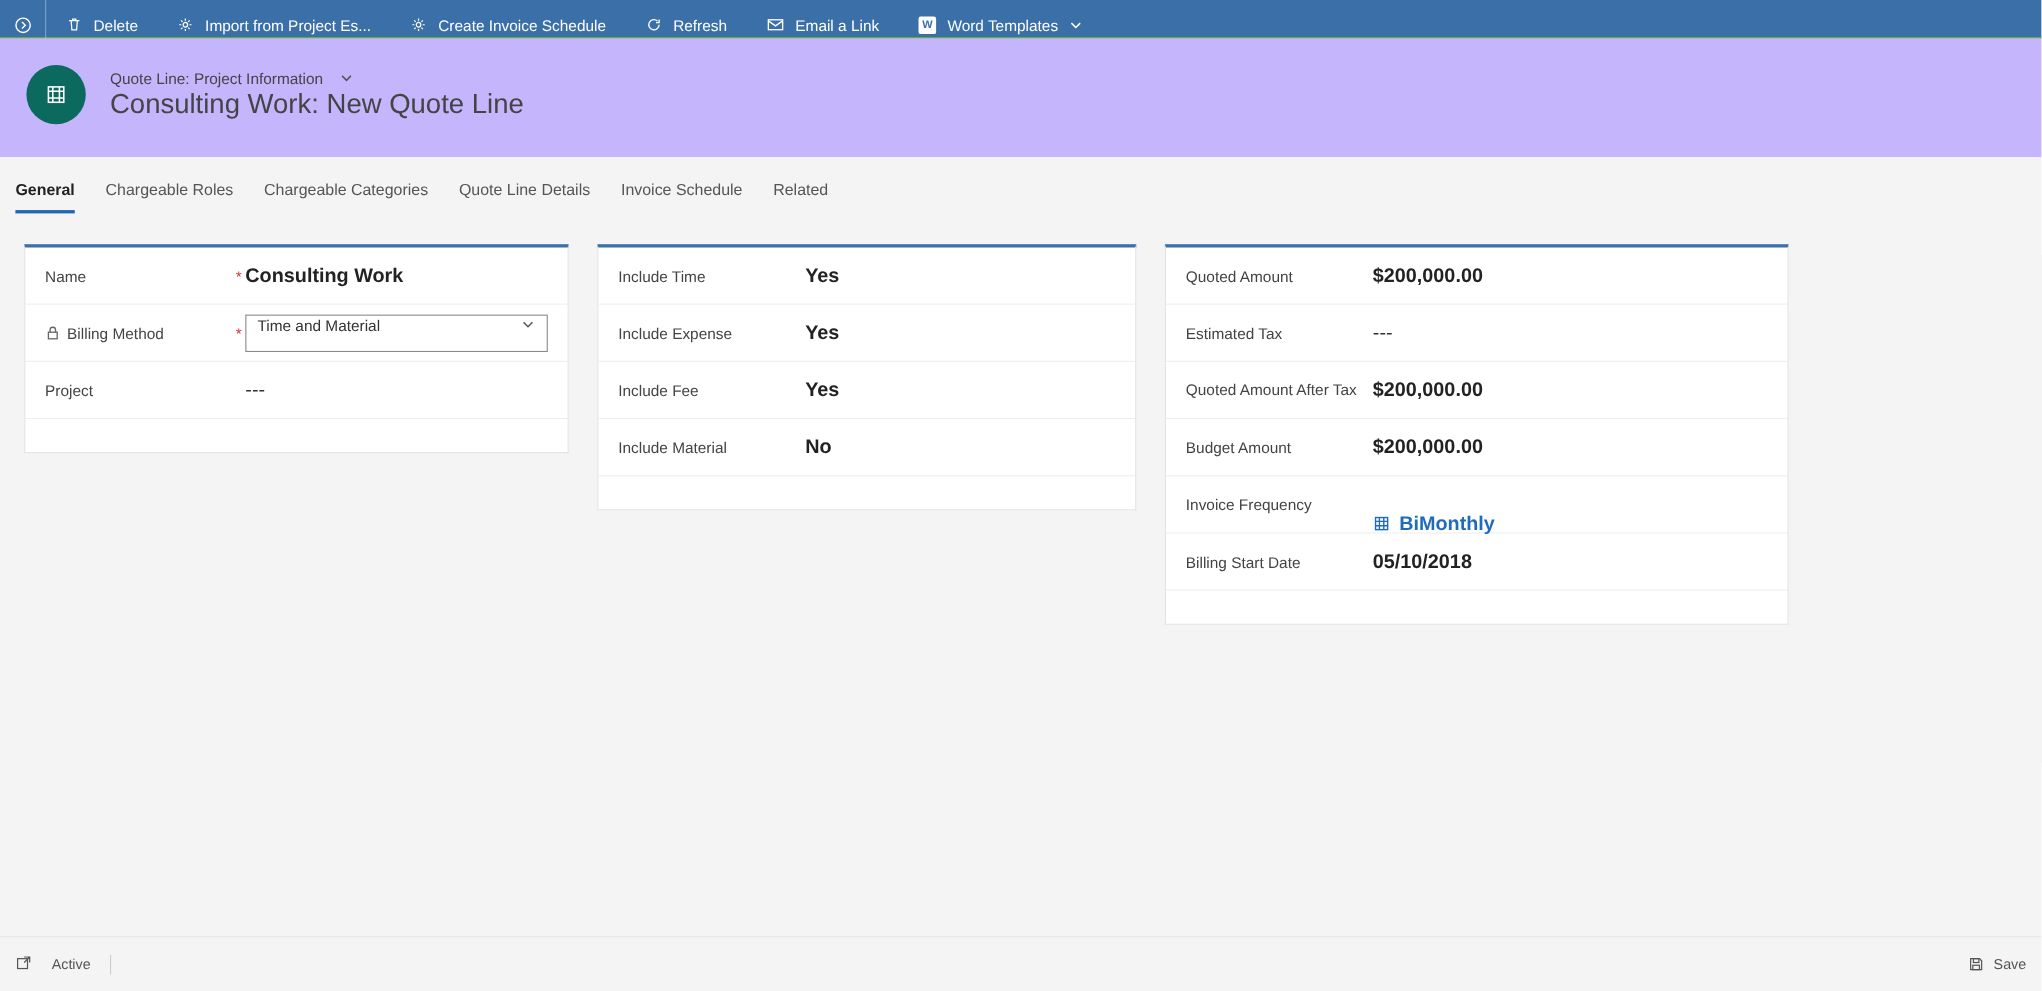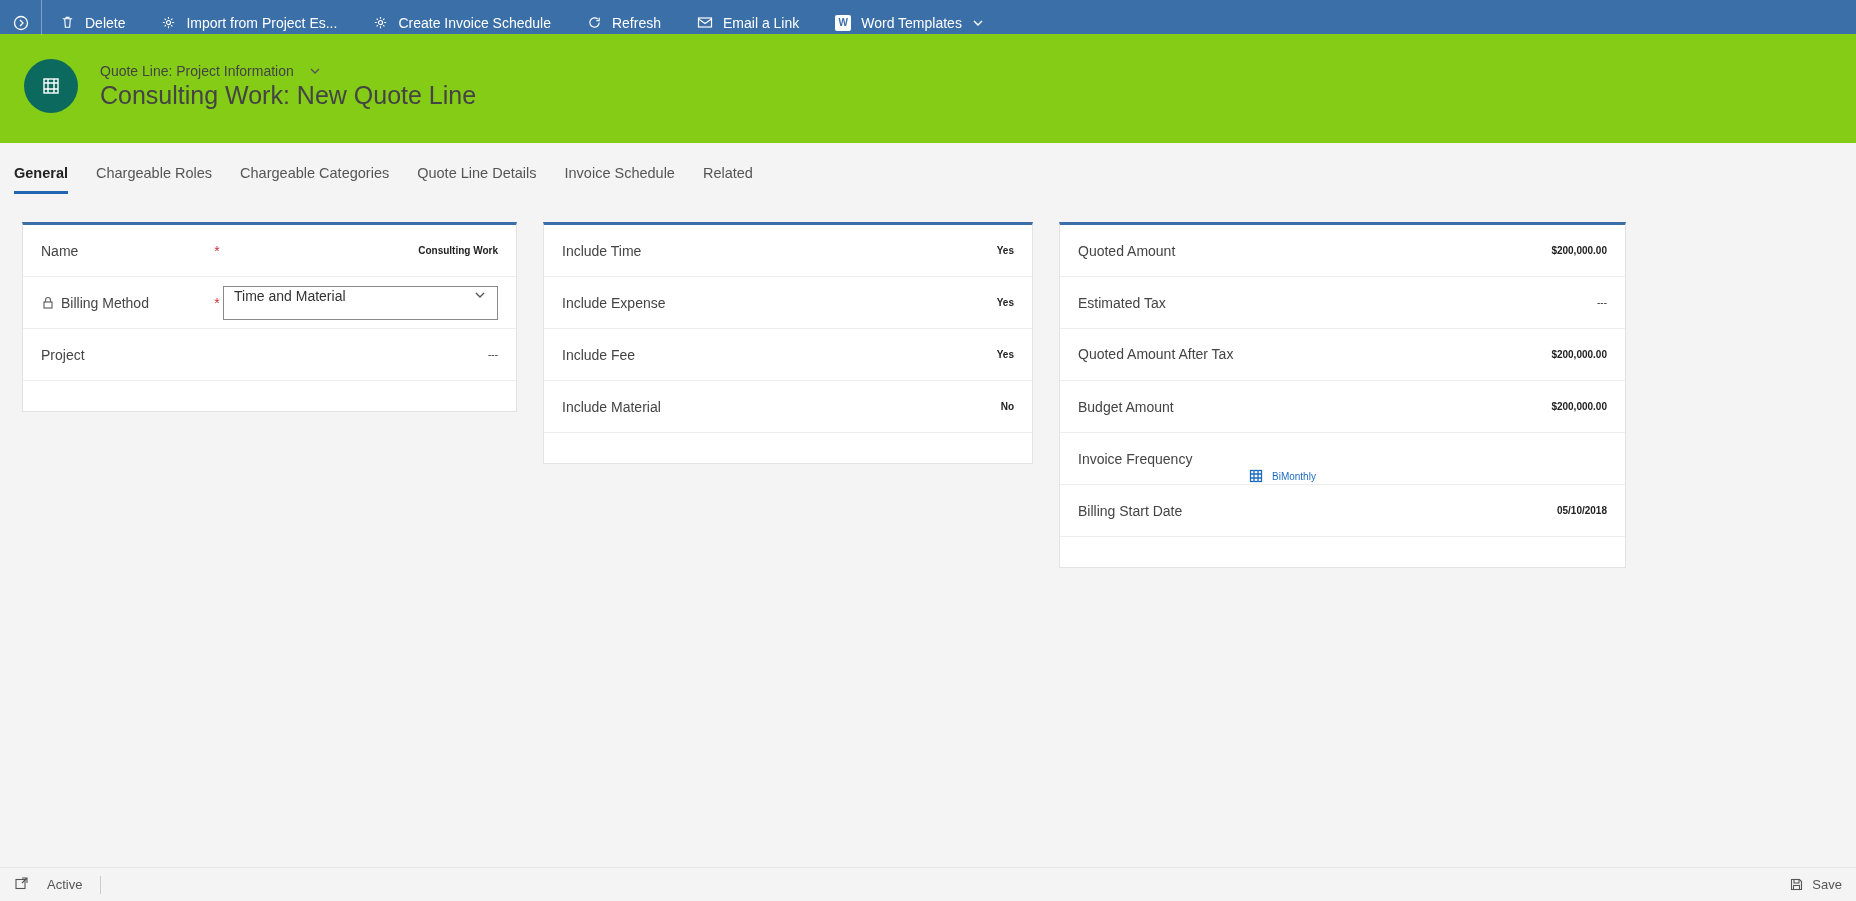--- a/index.html
+++ b/index.html
@@ -33,21 +33,21 @@
   .cmdbar .word-icon {
     width: 16px; height: 16px; background: #fff; color: #3b6fa7;
     font-size: 10px; font-weight: bold; display: flex; align-items: center; justify-content: center;
     border-radius: 2px;
   }
 
   
   .header {
     padding: 24px 12px 30px 24px;
     display: flex; align-items: center; gap: 22px;
-    background: #84cc16;
+    background: #c4b5fd;
   }
   .header .entity-icon {
     width: 54px; height: 54px; border-radius: 50%;
     background: #0b6a5d;
     display: flex; align-items: center; justify-content: center;
   }
   .header .entity-icon svg { stroke: #fff; }
   .breadcrumb {
     font-size: 14px; color: #444;
     display: flex; align-items: center; gap: 14px;
@@ -100,45 +100,44 @@
     border-bottom: 1px solid #eee;
   }
   .field-row:last-child { border-bottom: none; }
   .field-label {
     width: 170px; font-size: 14px; color: #444;
     display: flex; align-items: center; gap: 6px;
   }
   .req { color: #d13438; font-size: 14px; width: 12px; text-align: center; }
   .spacer-req { width: 12px; }
   .field-value {
-    font-size: 10px; color: #222; font-weight: 600;
+    font-size: 18px; color: #222; font-weight: 600;
     flex: 1;
-    text-align: right;
   }
   .field-value.plain { font-weight: 400; color: #333; }
-  .field-value.link { color: #1f6cbf; font-weight: 400; display: flex; align-items: center; gap: 8px; margin-top: 35px; }
+  .field-value.link { color: #1f6cbf; font-weight: 700; display: flex; align-items: center; gap: 8px; margin-top: 35px; }
   .field-value.link svg { stroke: #1f6cbf; }
 
   .select-box {
     flex: 1;
     height: 34px;
     border: 1px solid #8a8a8a;
     display: flex; justify-content: space-between;
     padding: 1px 10px;
     font-size: 14px; color: #333;
     cursor: pointer;
     background: #fff;
   }
   .select-box svg { stroke: #555; }
 
   .lock-icon { width: 14px; height: 14px; }
 
   
   .statusbar {
-    height: 34px;
+    height: 50px;
     background: #f4f4f4;
     border-top: 1px solid #e6e6e6;
     display: flex; align-items: center;
     font-size: 13px; color: #555;
     padding: 0 14px;
     justify-content: space-between;
   }
   .statusbar .left { display: flex; align-items: center; gap: 18px; }
   .statusbar .left .divider { width: 1px; height: 18px; background: #ccc; }
   .statusbar .right { display: flex; align-items: center; gap: 8px; cursor: pointer; }

